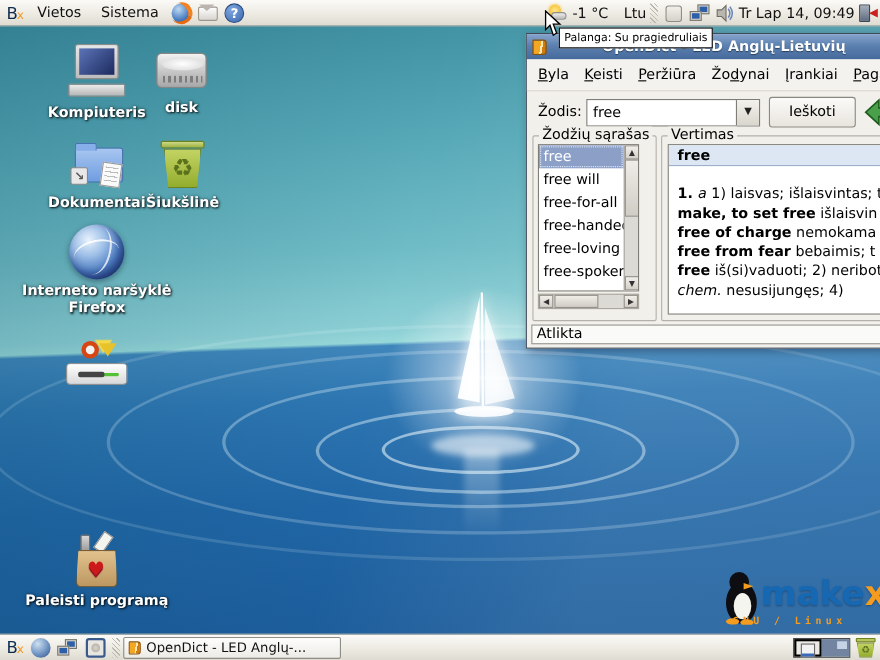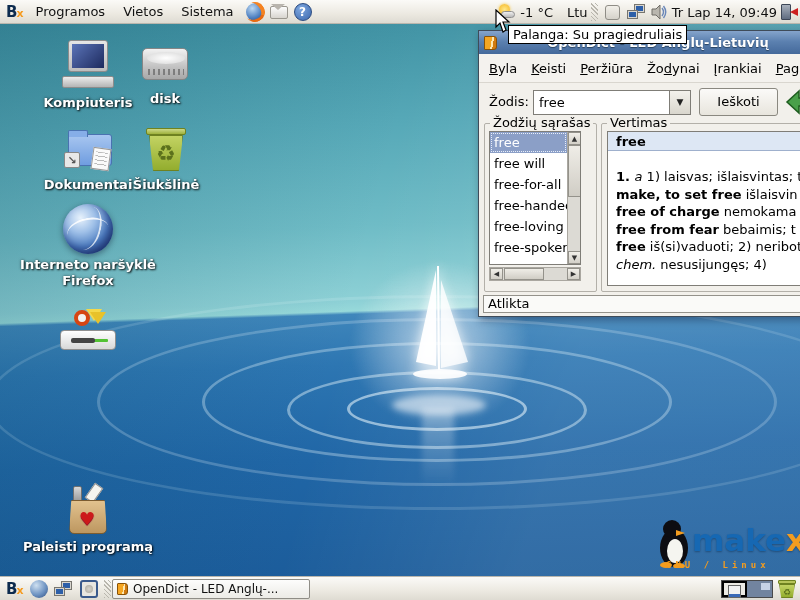--- a/index.html
+++ b/index.html
@@ -14,21 +14,21 @@
   .splash{position:absolute;border-radius:50%;background:rgba(255,255,255,.55);filter:blur(3px);}
   .boatglow{position:absolute;border-radius:50%;background:radial-gradient(closest-side,rgba(255,255,255,.65),rgba(255,255,255,0));filter:blur(2px);}
   .reflect{position:absolute;background:linear-gradient(rgba(255,255,255,.35),rgba(255,255,255,0));filter:blur(3px);}
 
   
   .panel{position:absolute;left:0;width:800px;height:24px;background:linear-gradient(#fbfaf7,#ece9e1 60%,#dedbd2);border-bottom:1px solid #b9b6ad;font-size:13px;color:#111;}
   #bottom-panel{top:576px;height:24px;border-bottom:none;border-top:1px solid #b9b6ad;}
   .pgroup{position:absolute;top:0;height:24px;display:flex;align-items:center;}
   .pmenu{padding:0 9px;line-height:24px;cursor:default;}
   .handle{width:7px;height:18px;margin:0 3px;background:repeating-linear-gradient(45deg,#b9b6ad 0 1px,transparent 1px 3px);}
-  .bxlogo{font-weight:bold;font-size:15px;color:#0d2b4e;letter-spacing:-1px;padding:0 4px;}
+  .bxlogo{font-weight:normal;font-size:15px;color:#0d2b4e;letter-spacing:-1px;padding:0 4px;}
   .bxlogo i{font-style:normal;color:#f59a1e;font-size:11px;}
 
   
   .pico{width:18px;height:18px;margin:0 3px;position:relative;display:inline-block;}
   .ffx{border-radius:50%;background:radial-gradient(circle at 35% 30%,#bcd8f2,#4d7fc0 55%,#1c3c72);}
   .ffx::after{content:"";position:absolute;inset:-1px;border-radius:50%;border-right:4px solid #f58220;border-bottom:3px solid #e86a10;transform:rotate(-30deg);}
   .mailico{background:linear-gradient(#fdfdfd,#d8d5cf);border:1px solid #9a978f;border-radius:2px;height:13px;margin-top:3px;}
   .mailico::after{content:"";position:absolute;left:1px;top:1px;border-left:7px solid transparent;border-right:7px solid transparent;border-top:6px solid #b9b5ae;}
   .helpico{border-radius:50%;background:radial-gradient(circle at 35% 30%,#7fa8e0,#3a67ad);border:1px solid #2a4a80;color:#fff;font-weight:bold;font-size:12px;text-align:center;line-height:16px;}
   .sunico{width:20px;height:18px;}
@@ -122,21 +122,21 @@
   .hscroll .thumb{position:absolute;left:14px;top:0;width:40px;height:12px;background:linear-gradient(#efede7,#d0cdc5);border:1px solid #94928b;}
   #frame-trans{left:122px;top:92px;width:232px;height:169px;}
   #textwrap{position:absolute;left:5px;top:7px;width:222px;height:155px;background:#fff;border:1px solid #7f7d77;overflow:hidden;}
   #headband{height:19px;background:#dde7f4;border-bottom:1px solid #9fb0cd;font-weight:bold;line-height:19px;padding-left:8px;}
   #transbody{padding:3px 8px 0 8px;}
   .tl{white-space:nowrap;font-size:13px;line-height:17.5px;}
   .tl:first-child{margin-top:14px;}
   #statusbar{position:absolute;left:4px;top:264px;width:352px;height:18px;background:#fafaf8;border:1px solid #94928b;line-height:16px;padding-left:4px;}
 
   
-  #tooltip{position:absolute;left:508px;top:25px;height:19px;background:#ffffff;border:1px solid #000;padding:0 4px;font-size:13px;line-height:17px;z-index:60;color:#000;}
+  #tooltip{position:absolute;left:508px;top:25px;height:19px;background:#ffffff;border:1px solid #000;padding:0 4px;font-size:10px;line-height:17px;z-index:60;color:#000;}
   #cursor{position:absolute;left:494px;top:9px;z-index:70;}
 
   
   #taskbtn{position:absolute;left:112px;top:2px;width:198px;height:20px;background:linear-gradient(#fdfdfc,#ecebe6);border:1px solid #8f8d86;border-radius:2px;display:flex;align-items:center;font-size:12px;}
   #taskbtn .bookico{width:11px;height:12px;margin:0 5px 0 4px;}
   .wsw{position:absolute;right:27px;top:3px;width:52px;height:18px;border:1px solid #4a4a4a;display:flex;}
   .ws1{width:26px;background:#eceae4;border:2px solid #000;position:relative;}
   .ws1::after{content:"";position:absolute;left:4px;top:2px;width:11px;height:11px;background:#f2f2f2;border:1px solid #666;box-shadow:inset 0 -3px 0 #3a6ab8;}
   .ws2{width:26px;background:#72849f;position:relative;}
   .ws2::after{content:"";position:absolute;right:2px;top:2px;width:9px;height:7px;background:#c6d2e6;}
@@ -280,21 +280,20 @@
             <div class="tl"><span style="font-style: italic;">chem.</span><span> nesusijungęs; 4)</span></div>
           </div>
       </div>
     </div>
     <div id="statusbar">Atlikta</div>
   </div>
 
   <div class="panel" style="top:0;">
     <div class="pgroup" style="left:2px;">
       <span class="bxlogo"><span>B</span><i>x</i></span>
-      <span class="pmenu">Programos</span>
       <span class="pmenu">Vietos</span>
       <span class="pmenu">Sistema</span>
       <span class="pico ffx"></span>
       <span class="pico">
           <span class="mailico" style="display:block;"></span>
         </span>
       <span class="pico helpico">?</span>
     </div>
     <div class="pgroup" style="right:2px;">
       <span class="pico sunico">

